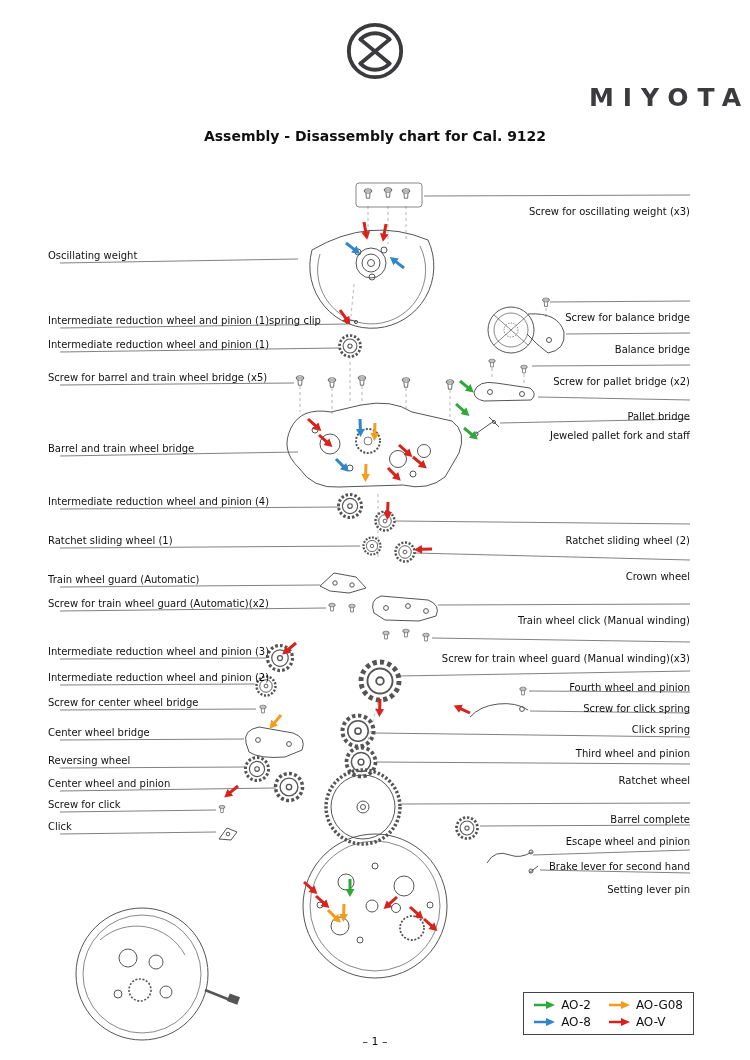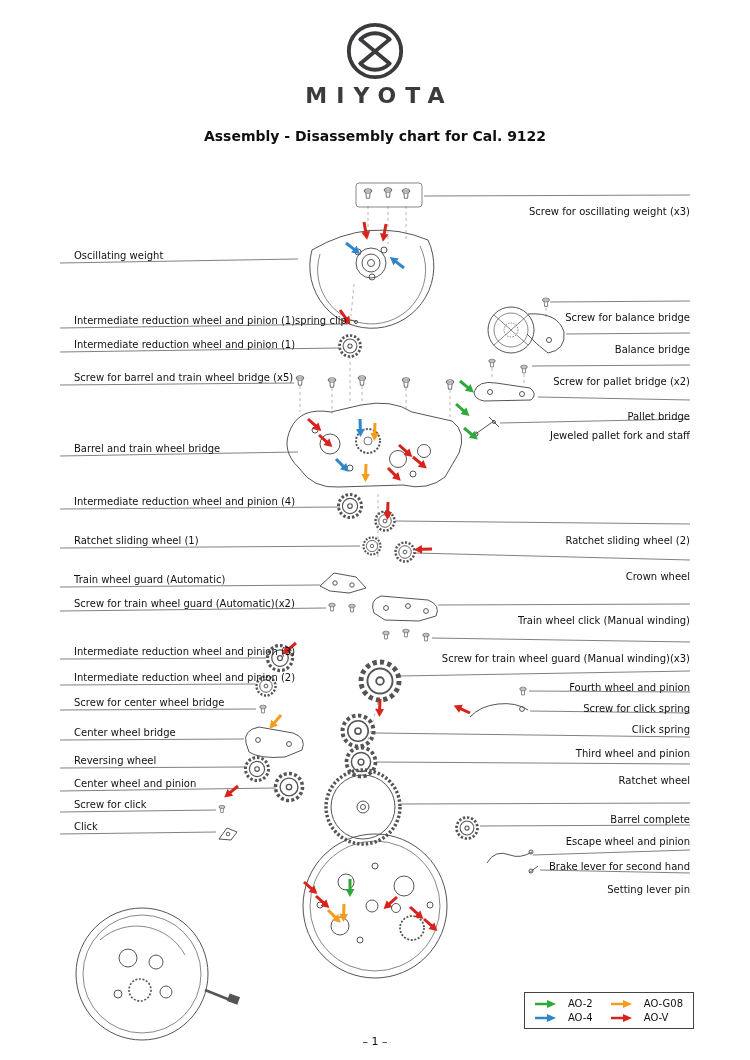--- a/index.html
+++ b/index.html
@@ -4,31 +4,31 @@
 <style>
   * { margin:0; padding:0; box-sizing:border-box; }
   html,body { background:#fff; }
   body {
     width:750px; height:1060px; position:relative; overflow:hidden;
     font-family:"DejaVu Sans","Liberation Sans",sans-serif; color:#111;
   }
   .page { position:absolute; inset:0; }
   .header { position:absolute; top:20px; left:0; width:100%; text-align:center; }
   .logo-mark { display:block; margin:0 auto; }
-  .brand { font-size:22px; font-weight:bold; letter-spacing:9px; padding-left:9px;
-           color:#3b3b3d; margin-top:1px; }
+  .brand { font-size:25px; font-weight:bold; letter-spacing:9px; padding-left:9px;
+           color:#3b3b3d; margin-top:1px;text-align:right; }
   .title { position:absolute; top:128px; left:0; width:100%; text-align:center;
            font-size:14px; font-weight:bold; color:#101010; }
   .art { position:absolute; left:0; top:0; width:750px; height:1060px; }
   .lbl { position:absolute; font-size:10px; line-height:13px; white-space:nowrap; color:#111; }
-  .lbl.l { left:74px; }
+  .lbl.l { left:48px; }
   .lbl.r { right:60px; text-align:right;margin-top:24px; }
   .legend { position:absolute; right:56px; top:992px; border:1px solid #444; background:#fff;
             padding:5px 10px; display:grid; grid-template-columns:auto auto; column-gap:18px; row-gap:3px; }
-  .legend-item { display:flex; align-items:center; gap:11px; font-size:10px; }
+  .legend-item { display:flex; align-items:center; gap:5px; font-size:12px; }
   .legend-arrow { display:block; }
   .footer { position:absolute; bottom:12px; left:0; width:100%; text-align:center; font-size:11px; color:#111; }
   .c-red  { fill:#d8221c; } .c-blue { fill:#2f86c8; }
   .c-green{ fill:#2ea839; } .c-orange{ fill:#f59c1c; }
 </style>
 </head>
 <body>
 
 <div class="page">
 
@@ -377,21 +377,21 @@
     <div class="legend-item">
       <svg class="legend-arrow" width="22" height="10" viewBox="0 0 22 10">
         <path d="M0,3.8 H12 V1 L21,5 L12,9 V6.2 H0 Z" fill="#f59c1c"></path>
       </svg>
       <span>AO-G08</span>
     </div>
     <div class="legend-item">
       <svg class="legend-arrow" width="22" height="10" viewBox="0 0 22 10">
         <path d="M0,3.8 H12 V1 L21,5 L12,9 V6.2 H0 Z" fill="#2f86c8"></path>
       </svg>
-      <span>AO-4</span>
+      <span>AO-8</span>
     </div>
     <div class="legend-item">
       <svg class="legend-arrow" width="22" height="10" viewBox="0 0 22 10">
         <path d="M0,3.8 H12 V1 L21,5 L12,9 V6.2 H0 Z" fill="#d8221c"></path>
       </svg>
       <span>AO-V</span>
     </div>
   </div>
 
   <div class="footer">– 1 –</div>

